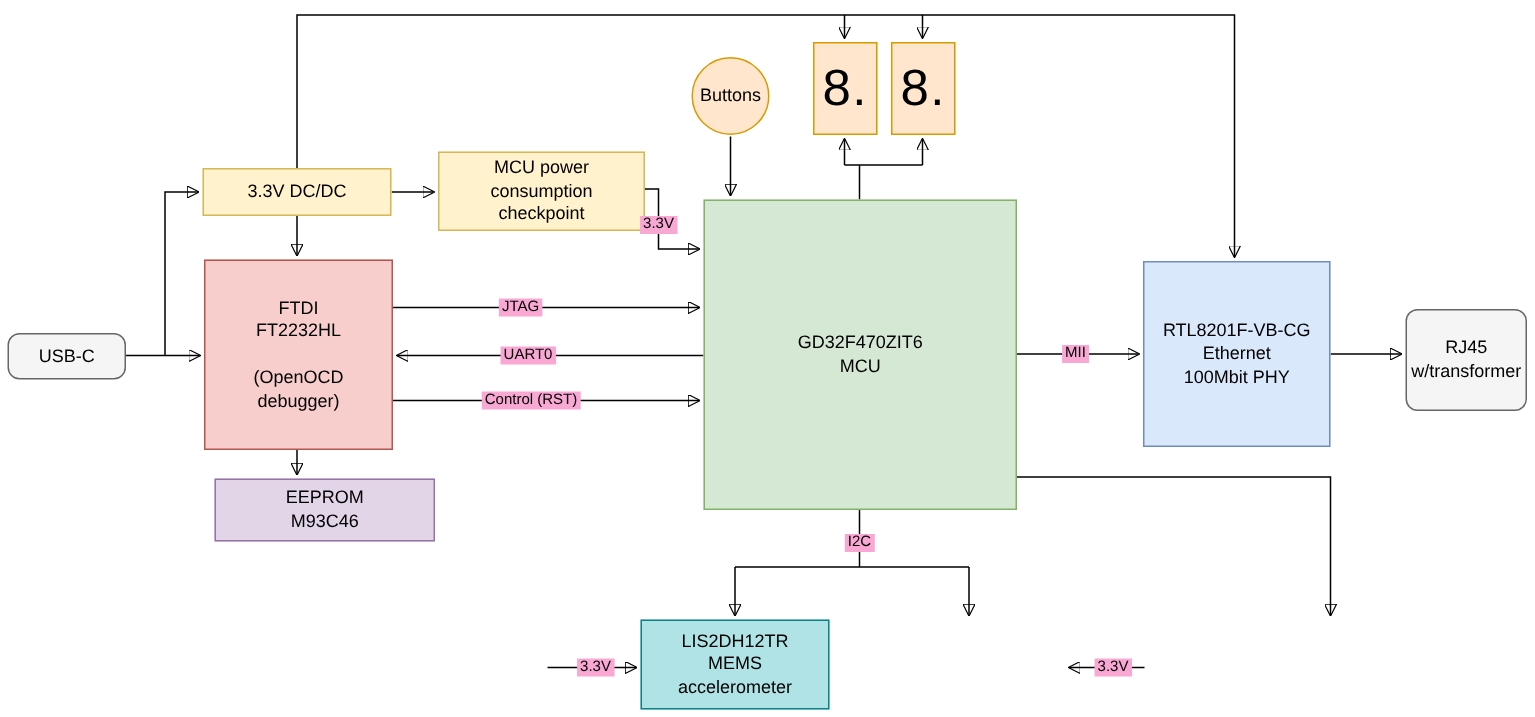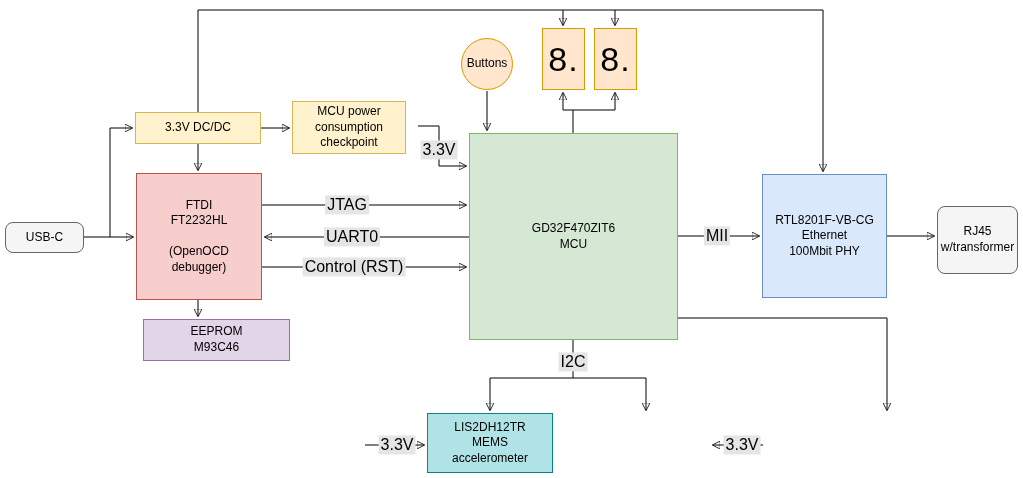--- a/index.html
+++ b/index.html
@@ -20,21 +20,21 @@
   .blue{background:#dae8fc;border-color:#6c8ebf;}
   .purple{background:#e1d5e7;border-color:#9673a6;}
   .orange{background:#ffe6cc;border-color:#d79b00;}
   .teal{background:#b0e3e6;border-color:#0e8088;}
   .gray{background:#f5f5f5;border-color:#666666;}
   .round{border-radius:8px;}
   .circle{border-radius:50%;}
   .seg{font-size:34px;line-height:1;letter-spacing:1px;}
   .wire-label{
     position:absolute;transform:translate(-50%,-50%);
-    background:#e5e5e5;padding:0 2px;font-size:16px;line-height:1.2;
+    background:#f9a8d4;padding:0 2px;font-size:10px;line-height:1.2;
     white-space:nowrap;
   }
 </style>
 </head>
 <body>
 
 <div class="canvas">
 
   <svg class="wires" viewBox="0 0 1023 478" xmlns="http://www.w3.org/2000/svg">
     <defs>
@@ -80,21 +80,21 @@
     <path d="M646,378 L646,410" marker-end="url(#arr)"></path>
 
     <path d="M365,445 L424,445" marker-end="url(#arr)"></path>
     <path d="M763,445 L713,445" marker-end="url(#arr)"></path>
   </svg>
 
   <div class="node gray round" style="left:5px;top:222px;width:79px;height:31px;">USB-C</div>
 
   <div class="node yellow" style="left:135px;top:112px;width:126px;height:32px;">3.3V DC/DC</div>
 
-  <div class="node yellow" style="left:292px;top:101px;width:114px;height:53px;">MCU power
+  <div class="node yellow" style="left:292px;top:101px;width:138px;height:53px;">MCU power
 consumption
 checkpoint</div>
 
   <div class="node orange circle" style="left:461px;top:38px;width:52px;height:52px;">Buttons</div>
 
   <div class="node orange seg" style="left:542px;top:28px;width:43px;height:62px;">8.</div>
 
   <div class="node orange seg" style="left:594px;top:28px;width:43px;height:62px;">8.</div>
 
   <div class="node red" style="left:136px;top:173px;width:126px;height:127px;">FTDI

